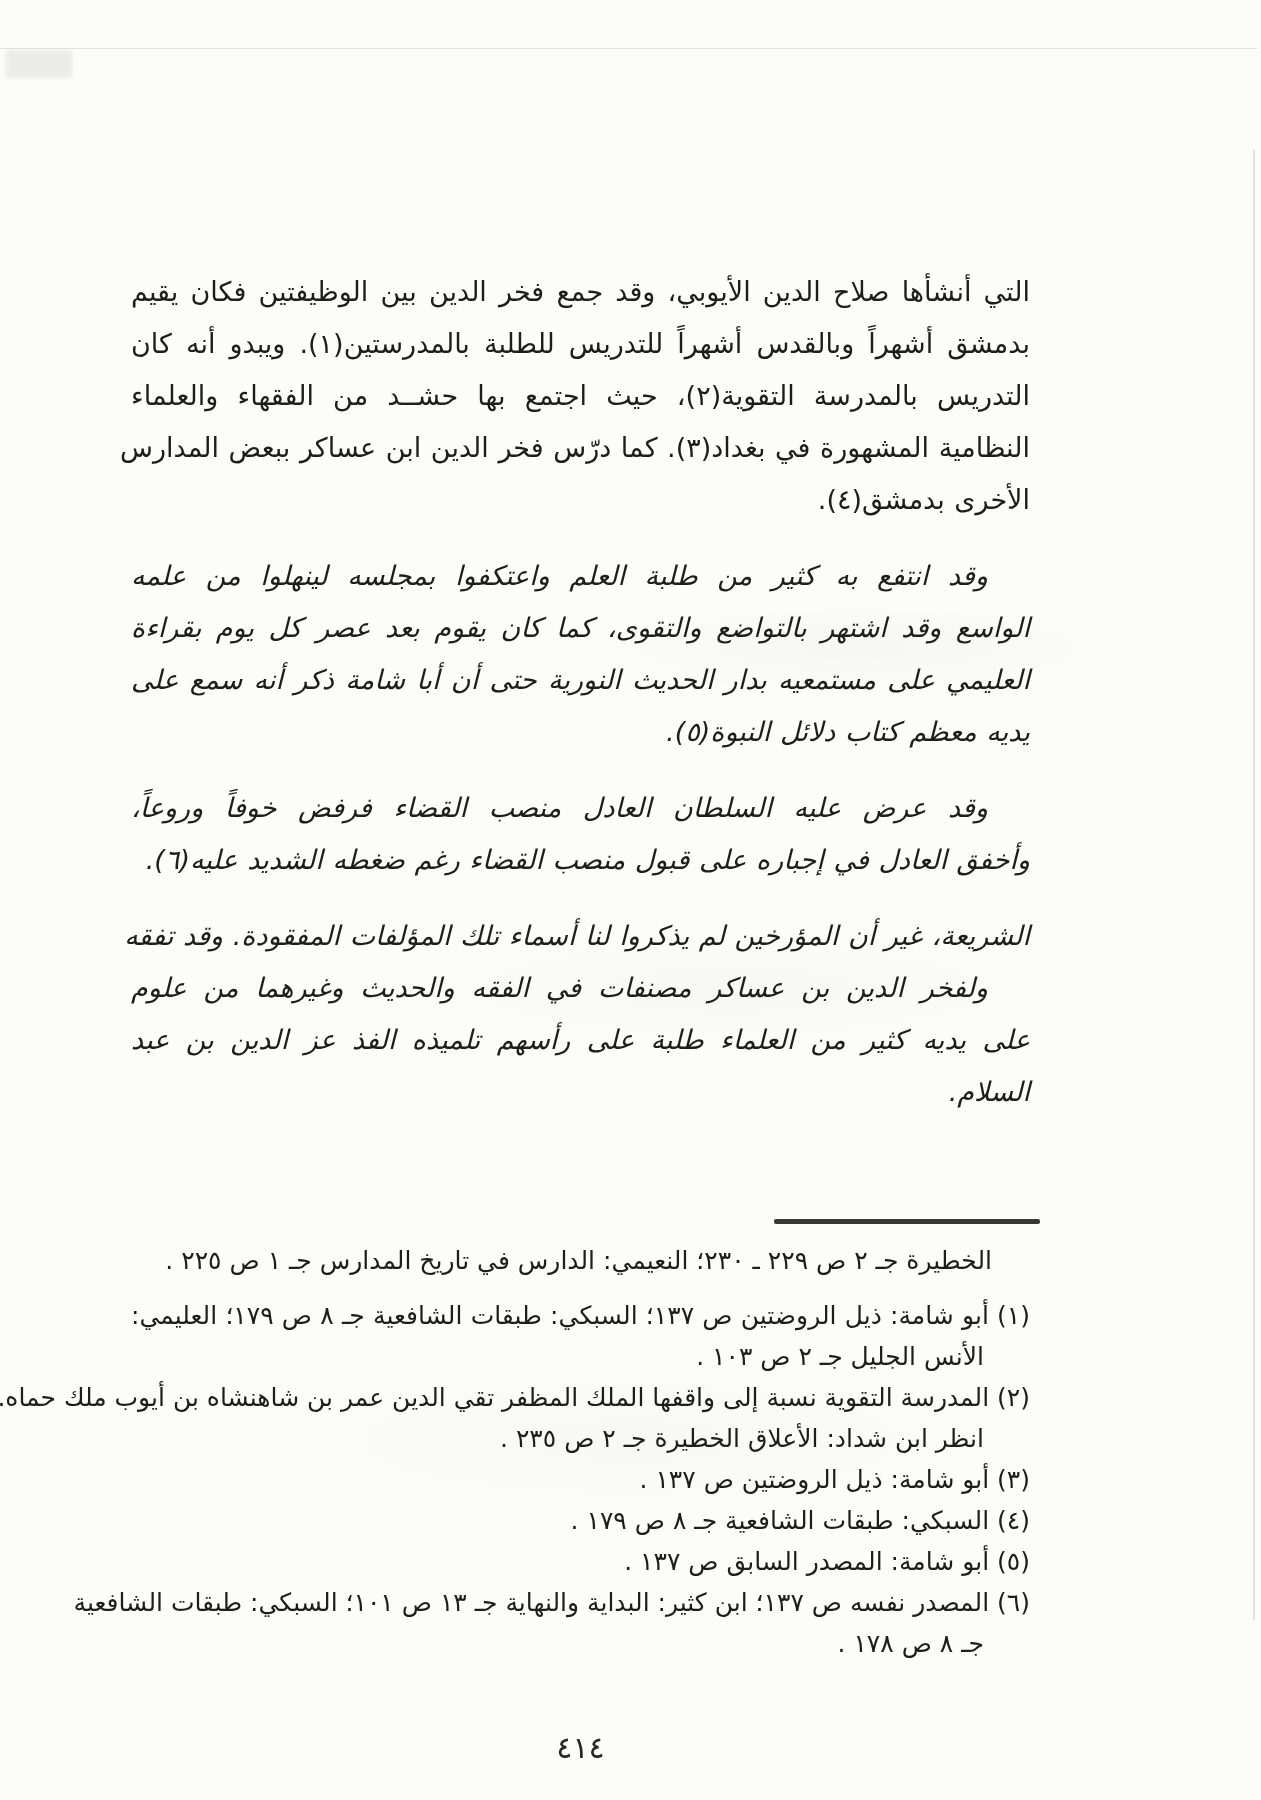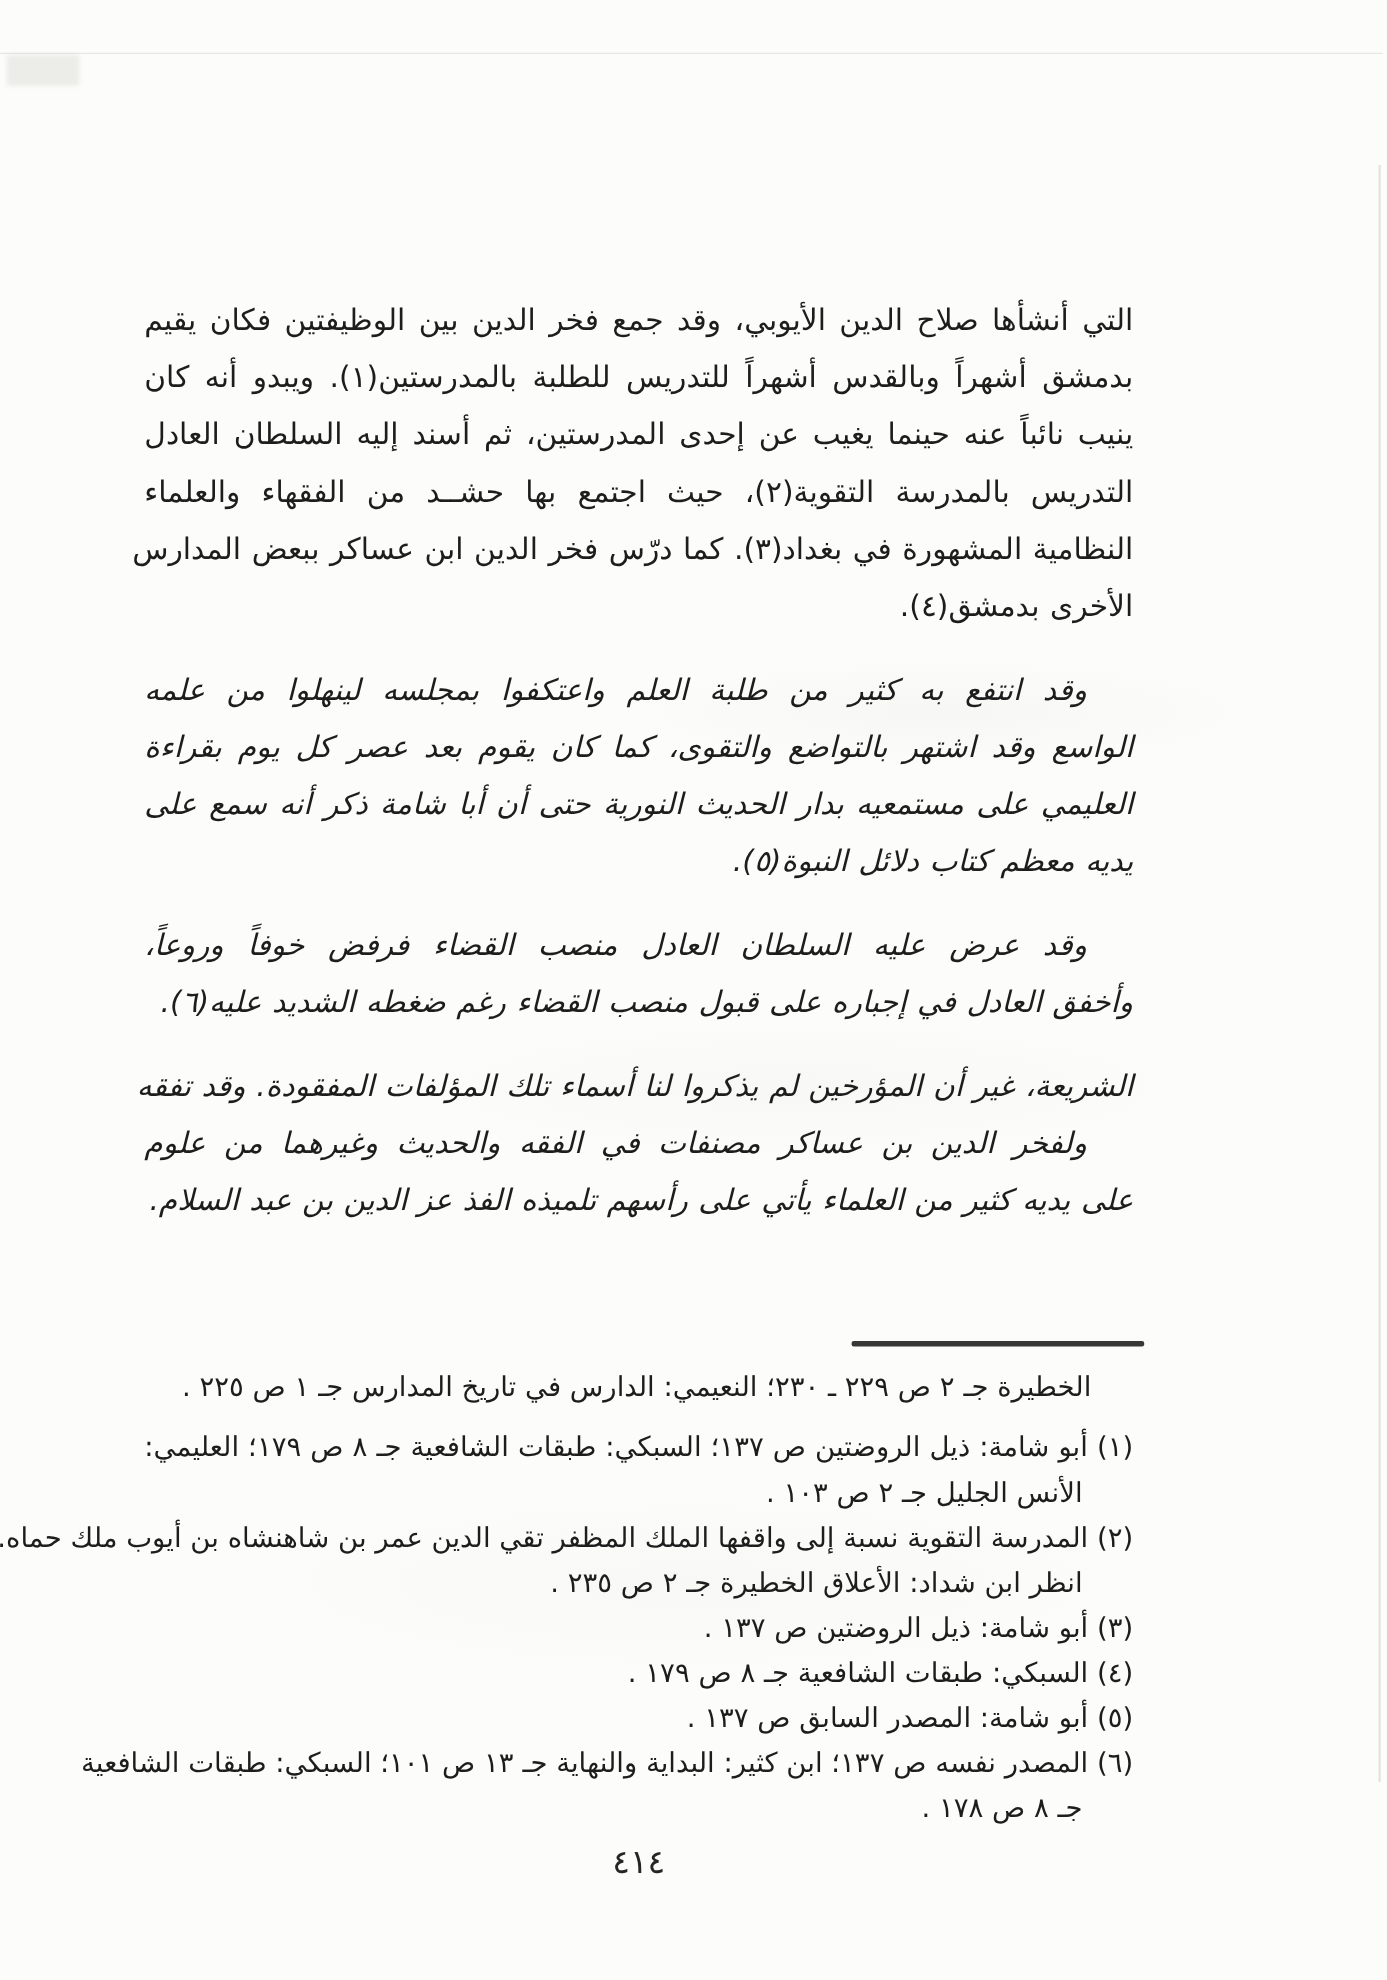--- a/index.html
+++ b/index.html
@@ -35,60 +35,59 @@
   .fnsep{position:absolute;top:1219px;right:221px;width:266px;height:5px;background:#383838;border-radius:2px;}
   .footnotes{position:absolute;top:1240px;right:231px;width:899px;}
   .fnline{display:block;height:41px;line-height:41px;font-size:25px;text-align:right;white-space:nowrap;}
   .fnline.fjust{text-align:justify;text-align-last:justify;}
   .fnline.cont{padding-right:38px;}
   .fnline.wrap{padding-right:46px;white-space:normal;}
   .fngap{height:14px;}
 
   
   .pagenum{
-    position:absolute;top:1676px;right:231px;width:899px;
+    position:absolute;top:1730px;right:231px;width:899px;
     text-align:center;font-size:30px;letter-spacing:7px;color:#262626;
   }
 </style>
 </head>
 <body>
 
 <div class="page">
 
   <div class="seam"></div>
   <div class="smudge"></div>
   <div class="edge-shadow"></div>
 
   <main class="content">
 
     <p class="para">
       <span class="line">التي أنشأها صلاح الدين الأيوبي، وقد جمع فخر الدين بين الوظيفتين فكان يقيم</span>
       <span class="line">بدمشق أشهراً وبالقدس أشهراً للتدريس للطلبة بالمدرستين(١). ويبدو أنه كان</span>
-      <span class="line">ينيب نائباً عنه حينما يغيب عن إحدى المدرستين، ثم أسند إليه السلطان العادل</span>
       <span class="line">التدريس بالمدرسة التقوية(٢)، حيث اجتمع بها حشــد من الفقهاء والعلماء</span>
       <span class="line">النظامية المشهورة في بغداد(٣). كما درّس فخر الدين ابن عساكر ببعض المدارس</span>
       <span class="line end">الأخرى بدمشق(٤).</span>
     </p>
 
     <p class="para">
       <span class="line indent">وقد انتفع به كثير من طلبة العلم واعتكفوا بمجلسه لينهلوا من علمه</span>
       <span class="line">الواسع وقد اشتهر بالتواضع والتقوى، كما كان يقوم بعد عصر كل يوم بقراءة</span>
       <span class="line">العليمي على مستمعيه بدار الحديث النورية حتى أن أبا شامة ذكر أنه سمع على</span>
       <span class="line end">يديه معظم كتاب دلائل النبوة(٥).</span>
     </p>
 
     <p class="para">
       <span class="line indent">وقد عرض عليه السلطان العادل منصب القضاء فرفض خوفاً وروعاً،</span>
       <span class="line end">وأخفق العادل في إجباره على قبول منصب القضاء رغم ضغطه الشديد عليه(٦).</span>
     </p>
 
     <p class="para">
       <span class="line">الشريعة، غير أن المؤرخين لم يذكروا لنا أسماء تلك المؤلفات المفقودة. وقد تفقه</span>
       <span class="line indent">ولفخر الدين بن عساكر مصنفات في الفقه والحديث وغيرهما من علوم</span>
-      <span class="line end">على يديه كثير من العلماء يأتي على رأسهم تلميذه الفذ عز الدين بن عبد السلام.</span>
+      <span class="line end">على يديه كثير من العلماء طلبة على رأسهم تلميذه الفذ عز الدين بن عبد السلام.</span>
     </p>
 
   </main>
 
   <div class="fnsep"></div>
 
   <section class="footnotes">
     <span class="fnline cont">الخطيرة جـ ٢ ص ٢٢٩ ـ ٢٣٠؛ النعيمي: الدارس في تاريخ المدارس جـ ١ ص ٢٢٥ .</span>
     <div class="fngap"></div>
 

